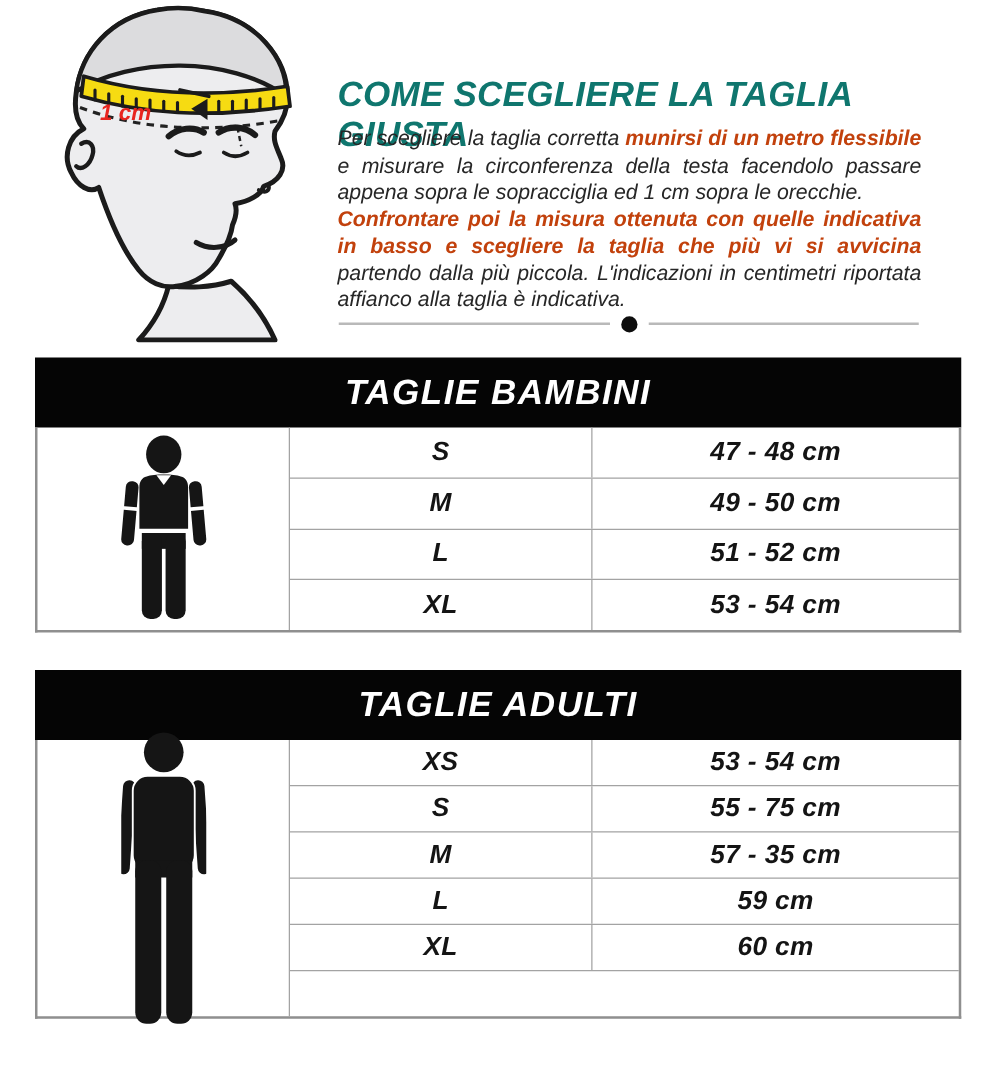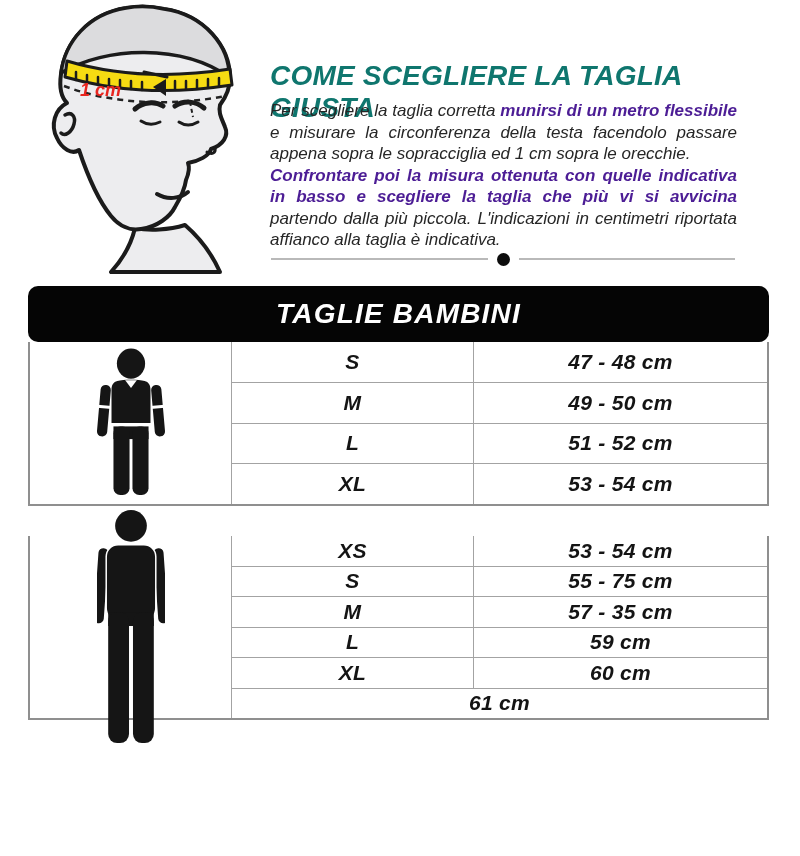--- a/index.html
+++ b/index.html
@@ -11,39 +11,39 @@
   .head-illo{position:absolute;left:14px;top:2px;}
   .intro-title{
     position:absolute;left:270px;top:60px;width:478px;margin:0;
     font-size:28px;font-weight:800;color:#0f766e;letter-spacing:.2px;line-height:32px;
   }
   .intro-copy{
     position:absolute;left:270px;top:100px;width:467px;
     font-size:17px;line-height:21.5px;color:#262626;text-align:justify;
   }
   .intro-copy p{margin:0;}
-  .intro-copy b{font-weight:700;color:#4c1d95;}
+  .intro-copy b{font-weight:700;color:#c2410c;}
   .divider{
     position:absolute;left:271px;top:252px;width:464px;height:14px;
     display:flex;align-items:center;
   }
   .divider .line{flex:1;height:2px;background:#b9b9b9;}
   .divider .dot{width:13px;height:13px;border-radius:50%;background:#0d0d0d;margin:0 9px;}
   
   .size-table{position:absolute;left:28px;width:741px;box-sizing:border-box;}
   .thead{
     height:56px;background:#050505;color:#ffffff;
     display:flex;align-items:center;justify-content:center;
-    font-size:28px;font-weight:700;letter-spacing:1.2px;border-radius:10px;
+    font-size:28px;font-weight:700;letter-spacing:1.2px;
   }
   .tbody{
     display:flex;border:2px solid #8f8f8f;border-top:none;box-sizing:border-box;
   }
   .t-children .tbody{height:164px;}
-  .t-adults  .tbody{height:184px;}
+  .t-adults  .tbody{height:223px;}
   .icon-cell{
     width:201px;flex:0 0 201px;border-right:1px solid #a3a3a3;
     display:flex;align-items:center;justify-content:center;
   }
   .rows{flex:1;display:flex;flex-direction:column;}
   .row{display:flex;flex:1;}
   .row + .row{border-top:1px solid #a3a3a3;}
   .cell{
     display:flex;align-items:center;justify-content:center;
     font-weight:700;font-size:21px;color:#141414;letter-spacing:.3px;
@@ -153,20 +153,21 @@
         </div>
         <div class="row">
           <div class="cell size">XL</div>
           <div class="cell range">53 - 54 cm</div>
         </div>
       </div>
     </div>
   </div>
 
   <div class="size-table t-adults" style="top:536px">
+    <div class="thead">TAGLIE ADULTI</div>
     <div class="tbody">
       <div class="icon-cell">
         <svg width="68" height="236" viewBox="0 0 68 238">
           <circle cx="34" cy="17" r="16" fill="#151515"></circle>
           <g transform="rotate(4 14 40)">
             <rect x="1.5" y="40" width="10" height="76" rx="5" fill="#151515"></rect>
           </g>
           <g transform="rotate(-4 54 40)">
             <rect x="56.5" y="40" width="10" height="76" rx="5" fill="#151515"></rect>
           </g>
@@ -191,19 +192,18 @@
         </div>
         <div class="row">
           <div class="cell size">L</div>
           <div class="cell range">59 cm</div>
         </div>
         <div class="row">
           <div class="cell size">XL</div>
           <div class="cell range">60 cm</div>
         </div>
         <div class="row">
-          <div class="cell range">61 cm</div>
         </div>
       </div>
     </div>
   </div>
 
 </div>
 
 </body></html>

